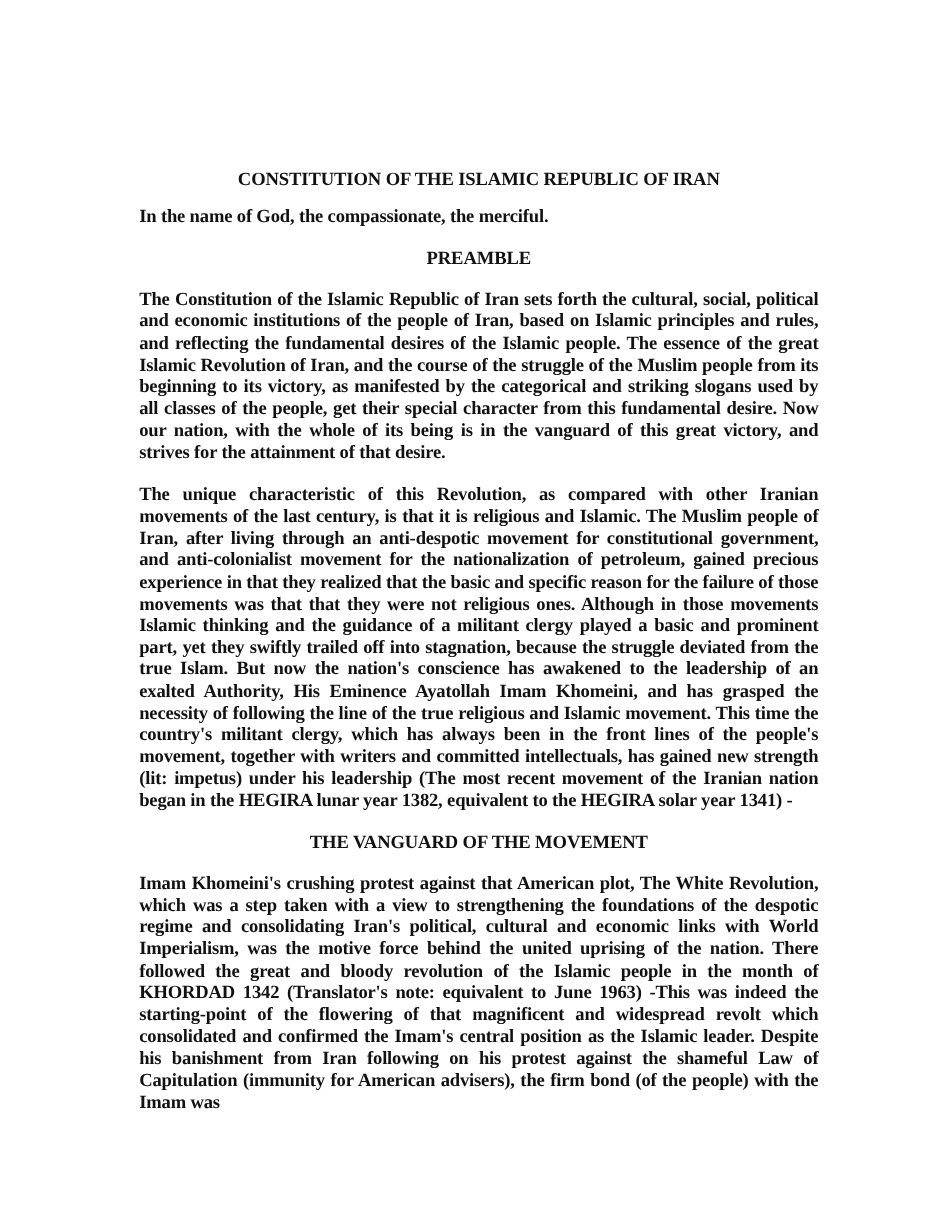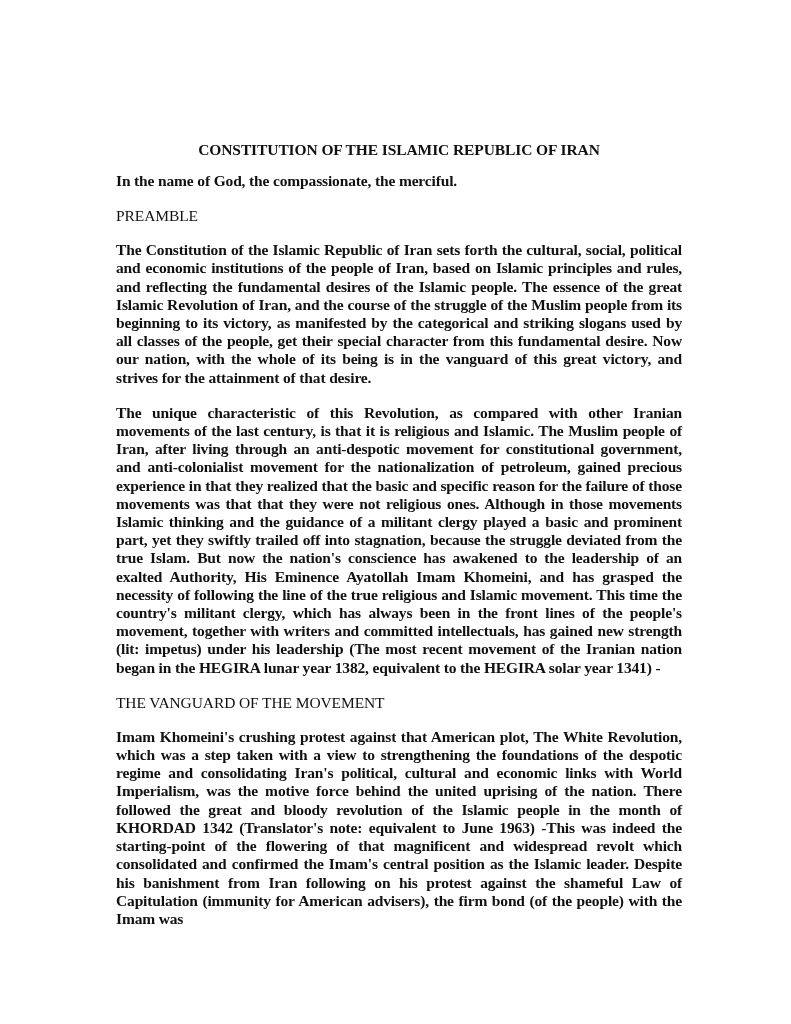--- a/index.html
+++ b/index.html
@@ -36,24 +36,25 @@
       line-height: 18.2px;
       text-align: justify;
       letter-spacing: -0.15px;
       font-weight: bold;
     }
     p.left {
       text-align: left;
     }
     h2 {
       font-size: 15.5px;
-      font-weight: normal;
+      font-weight: bold;
       margin: 0 0 16px 0;
       line-height: 18px;
       letter-spacing: -0.1px;
+      text-align: center;
     }
     .s-preamble { margin-top: 2px; }
   </style>
 </head>
 <body>
 
 <div class="page">
   <div class="doc-title">CONSTITUTION OF THE ISLAMIC REPUBLIC OF IRAN</div>
 
   <p class="left">In the name of God, the compassionate, the merciful.</p>

